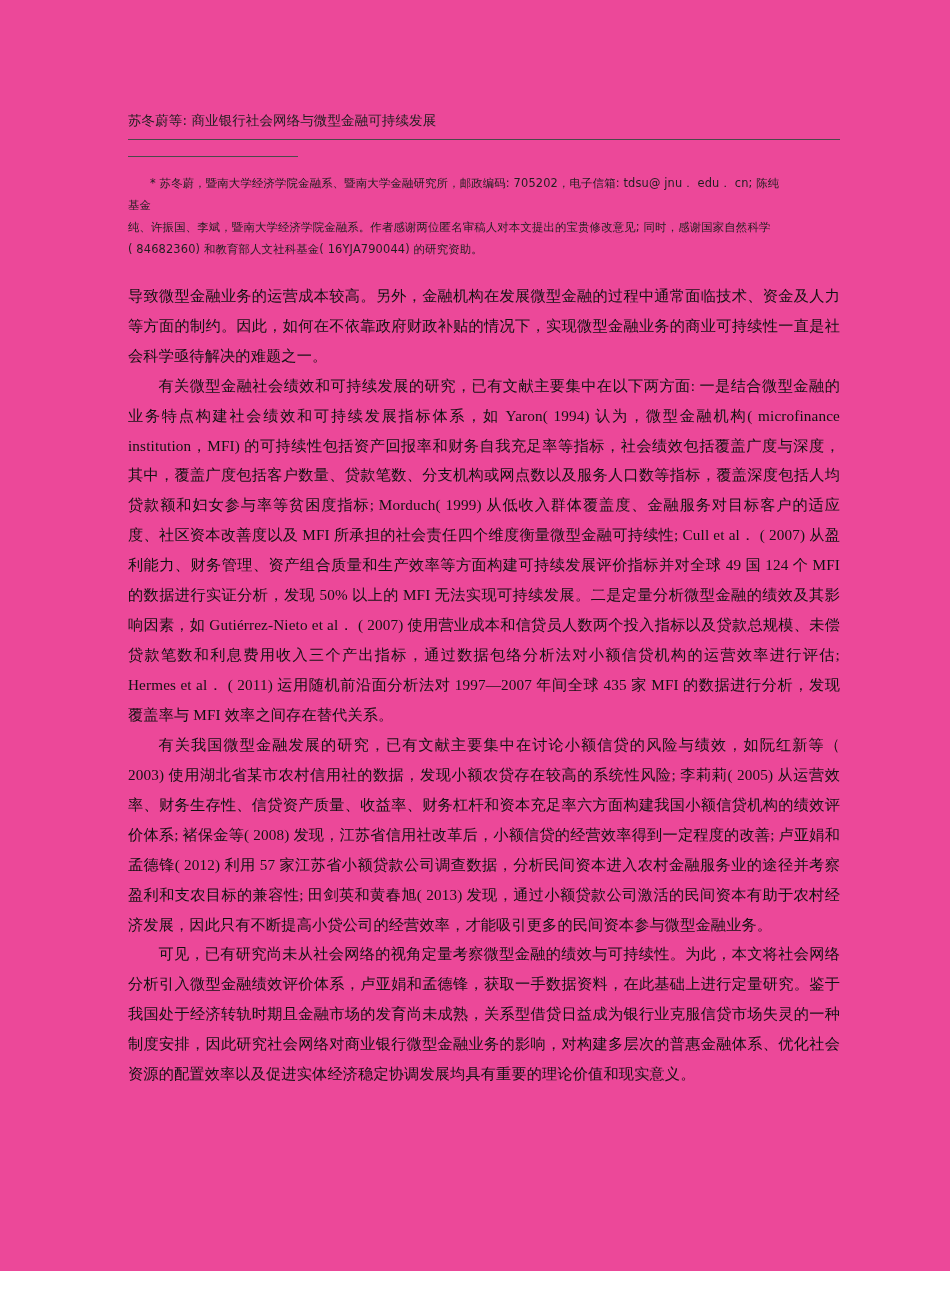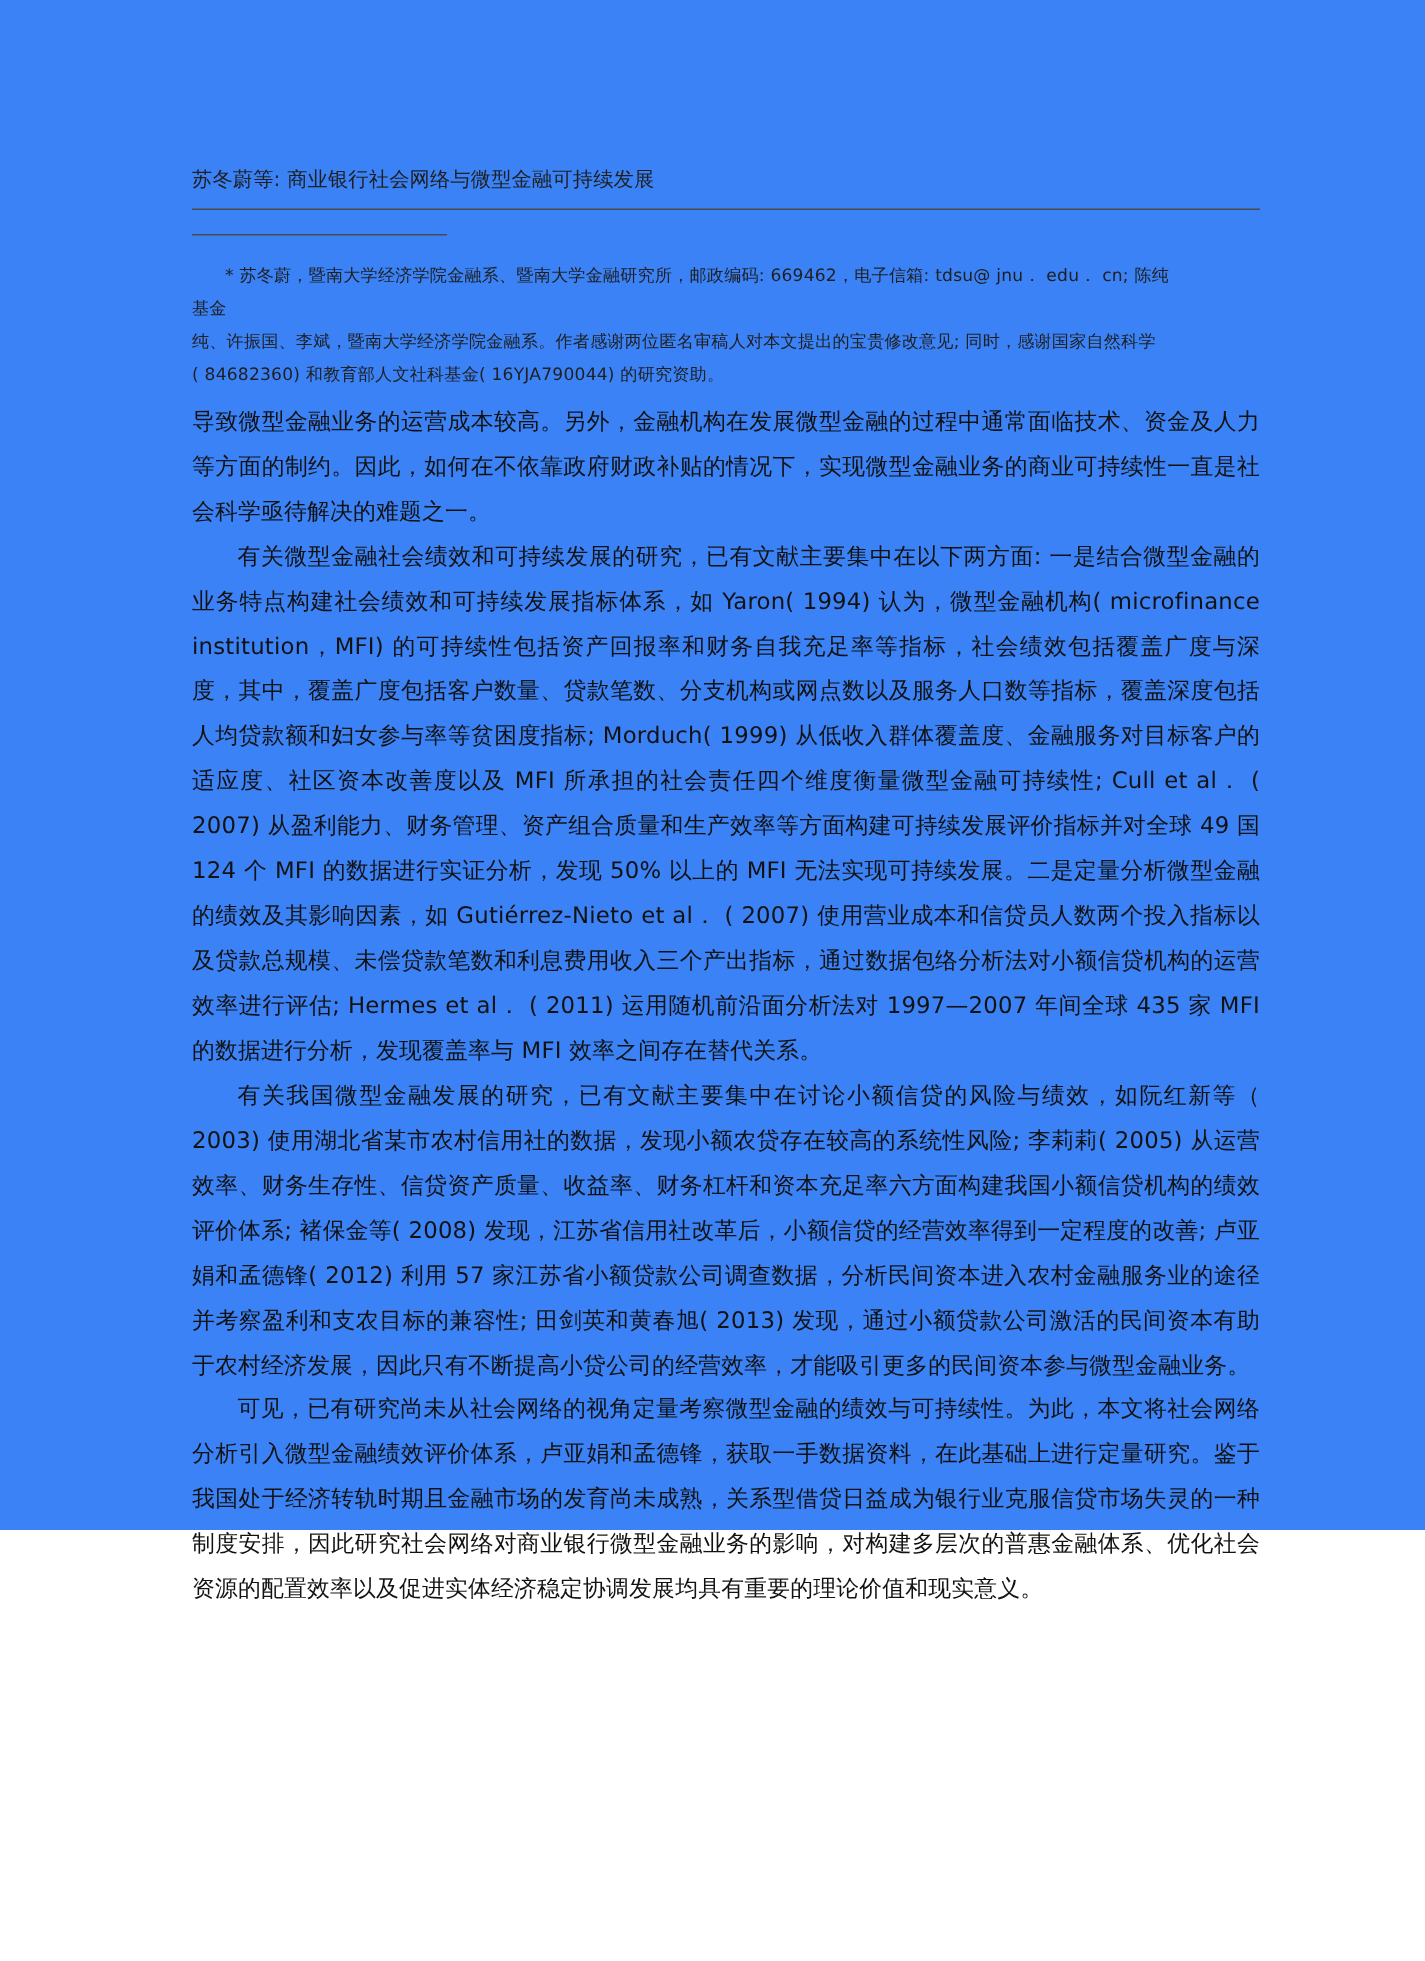--- a/index.html
+++ b/index.html
@@ -14,22 +14,22 @@
     position: relative;
     font-family: "DejaVu Sans", "Liberation Sans", sans-serif;
     color: #1a1a1a;
     overflow: hidden;
   }
   .page {
     position: absolute;
     left: 0;
     top: 0;
     width: 950px;
-    height: 1020px;
-    background: #3b82f6;
+    height: 1271px;
+    background: #ec4899;
   }
   .content {
     position: absolute;
     left: 128px;
     top: 110px;
     width: 712px;
   }
 
   
   .running-head {
@@ -65,21 +65,22 @@
   .footnote .fn-indent {
     display: inline-block;
     width: 22px;
   }
   .footnote .fn-line {
     display: block;
   }
 
   
   .body-text {
-    margin-top: 6px;
+    margin-top: 20px;
+    font-family: Liberation Serif, serif;
   }
   .para {
     font-size: 15.2px;
     line-height: 1.97;
     text-align: justify;
     text-justify: inter-ideograph;
     letter-spacing: 0.15px;
     color: #121212;
     margin: 0;
     text-indent: 0;
@@ -93,21 +94,21 @@
 
 <div class="page">
   <div class="content">
 
     <div class="running-head">苏冬蔚等: 商业银行社会网络与微型金融可持续发展</div>
 
     <div class="rule-full"></div>
     <div class="rule-short"></div>
 
     <div class="footnote">
-      <span class="fn-line"><span class="fn-indent"></span><span>* 苏冬蔚，暨南大学经济学院金融系、暨南大学金融研究所，邮政编码: 669462，电子信箱: tdsu@ jnu． edu． cn; 陈纯</span></span>
+      <span class="fn-line"><span class="fn-indent"></span><span>* 苏冬蔚，暨南大学经济学院金融系、暨南大学金融研究所，邮政编码: 705202，电子信箱: tdsu@ jnu． edu． cn; 陈纯</span></span>
       <span class="fn-line">基金</span>
       <span class="fn-line">纯、许振国、李斌，暨南大学经济学院金融系。作者感谢两位匿名审稿人对本文提出的宝贵修改意见; 同时，感谢国家自然科学</span>
       <span class="fn-line">( 84682360) 和教育部人文社科基金( 16YJA790044) 的研究资助。</span>
     </div>
 
     <div class="body-text">
       <p class="para">导致微型金融业务的运营成本较高。另外，金融机构在发展微型金融的过程中通常面临技术、资金及人力等方面的制约。因此，如何在不依靠政府财政补贴的情况下，实现微型金融业务的商业可持续性一直是社会科学亟待解决的难题之一。</p>
       <p class="para indent">有关微型金融社会绩效和可持续发展的研究，已有文献主要集中在以下两方面: 一是结合微型金融的业务特点构建社会绩效和可持续发展指标体系，如 Yaron( 1994) 认为，微型金融机构( microfinance institution，MFI) 的可持续性包括资产回报率和财务自我充足率等指标，社会绩效包括覆盖广度与深度，其中，覆盖广度包括客户数量、贷款笔数、分支机构或网点数以及服务人口数等指标，覆盖深度包括人均贷款额和妇女参与率等贫困度指标; Morduch( 1999) 从低收入群体覆盖度、金融服务对目标客户的适应度、社区资本改善度以及 MFI 所承担的社会责任四个维度衡量微型金融可持续性; Cull et al． ( 2007) 从盈利能力、财务管理、资产组合质量和生产效率等方面构建可持续发展评价指标并对全球 49 国 124 个 MFI 的数据进行实证分析，发现 50% 以上的 MFI 无法实现可持续发展。二是定量分析微型金融的绩效及其影响因素，如 Gutiérrez-Nieto et al． ( 2007) 使用营业成本和信贷员人数两个投入指标以及贷款总规模、未偿贷款笔数和利息费用收入三个产出指标，通过数据包络分析法对小额信贷机构的运营效率进行评估; Hermes et al． ( 2011) 运用随机前沿面分析法对 1997—2007 年间全球 435 家 MFI 的数据进行分析，发现覆盖率与 MFI 效率之间存在替代关系。</p>
       <p class="para indent">有关我国微型金融发展的研究，已有文献主要集中在讨论小额信贷的风险与绩效，如阮红新等（ 2003) 使用湖北省某市农村信用社的数据，发现小额农贷存在较高的系统性风险; 李莉莉( 2005) 从运营效率、财务生存性、信贷资产质量、收益率、财务杠杆和资本充足率六方面构建我国小额信贷机构的绩效评价体系; 褚保金等( 2008) 发现，江苏省信用社改革后，小额信贷的经营效率得到一定程度的改善; 卢亚娟和孟德锋( 2012) 利用 57 家江苏省小额贷款公司调查数据，分析民间资本进入农村金融服务业的途径并考察盈利和支农目标的兼容性; 田剑英和黄春旭( 2013) 发现，通过小额贷款公司激活的民间资本有助于农村经济发展，因此只有不断提高小贷公司的经营效率，才能吸引更多的民间资本参与微型金融业务。</p>
       <p class="para indent">可见，已有研究尚未从社会网络的视角定量考察微型金融的绩效与可持续性。为此，本文将社会网络分析引入微型金融绩效评价体系，卢亚娟和孟德锋，获取一手数据资料，在此基础上进行定量研究。鉴于我国处于经济转轨时期且金融市场的发育尚未成熟，关系型借贷日益成为银行业克服信贷市场失灵的一种制度安排，因此研究社会网络对商业银行微型金融业务的影响，对构建多层次的普惠金融体系、优化社会资源的配置效率以及促进实体经济稳定协调发展均具有重要的理论价值和现实意义。</p>

